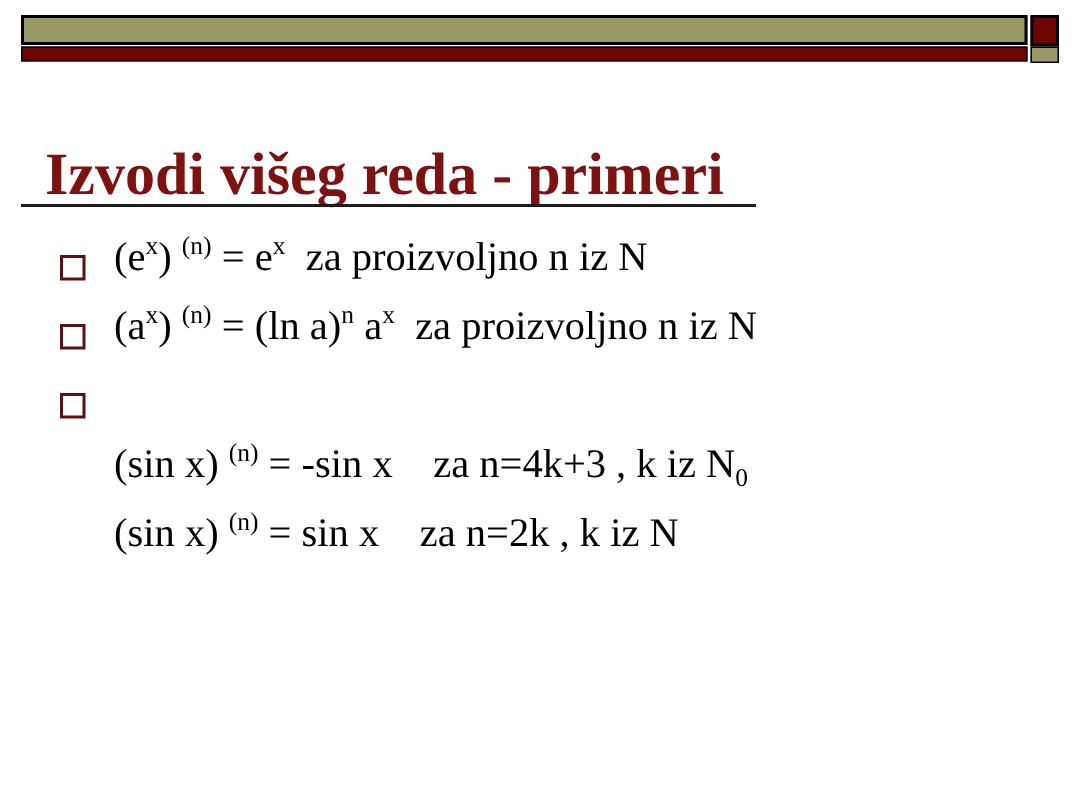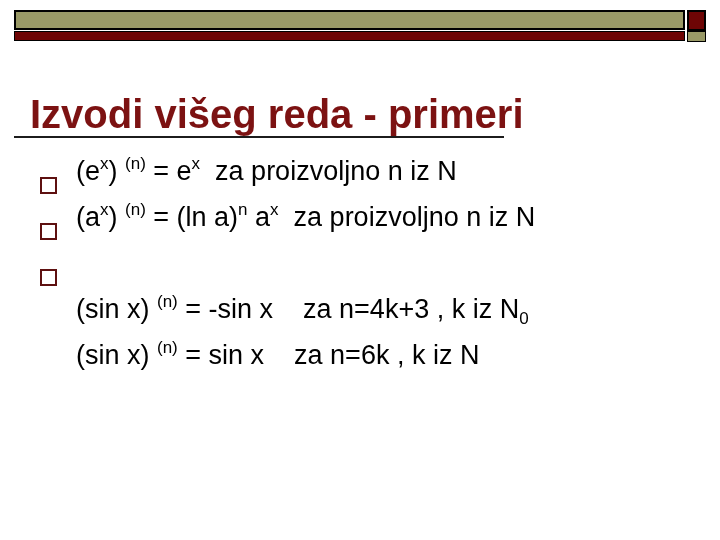--- a/index.html
+++ b/index.html
@@ -1,21 +1,21 @@
 <!DOCTYPE html>
 <html style="--background: #ffffff; --olive: #999966; --dark_red: #6e0505; --title_red: #7c1212; --bullet_red: #5e1010; --text: #000000;"><head>
 <meta charset="utf-8">
 <style>
   html, body { margin: 0; padding: 0; background: #fff; }
   .slide {
     position: relative;
     width: 720px;
     height: 540px;
     background: var(--background, #ffffff);
-    font-family: Liberation Sans, sans-serif;
+    font-family: Liberation Serif, serif;
     overflow: hidden;
     border-radius: 16px;
   }
   
   .bar-olive {
     position: absolute;
     left: 14px; top: 10px;
     width: 671px; height: 20px;
     background: var(--olive, #999966);
     border: 2px solid #000;
@@ -63,21 +63,21 @@
     background: #1c1c1c;
   }
   
   .list {
     position: absolute;
     left: 40px; top: 148px;
     width: 670px;
   }
   .line {
     display: flex;
-    align-items: flex-end;
+    align-items: center;
     height: 46px;
   }
   .bullet {
     flex: 0 0 auto;
     width: 13px; height: 13px;
     margin-top: 15px;
     margin-right: 19px;
     border: 2px solid var(--bullet_red, #5e1010);
     box-sizing: content-box;
     background: transparent;
@@ -129,17 +129,17 @@
 
 
     <div class="line">
       <span class="bullet" style="visibility: hidden;"></span>
       <span class="formula"><span>(sin x) </span><span class="sup">(n)</span><span> = -sin x    za n=4k+3 , k iz N</span><span class="sub">0</span></span>
     </div>
 
 
     <div class="line">
       <span class="bullet" style="visibility: hidden;"></span>
-      <span class="formula"><span>(sin x) </span><span class="sup">(n)</span><span> = sin x    za n=6k , k iz N</span></span>
+      <span class="formula"><span>(sin x) </span><span class="sup">(n)</span><span> = sin x    za n=2k , k iz N</span></span>
     </div>
   </div>
 
 </div>
 
 </body></html>

